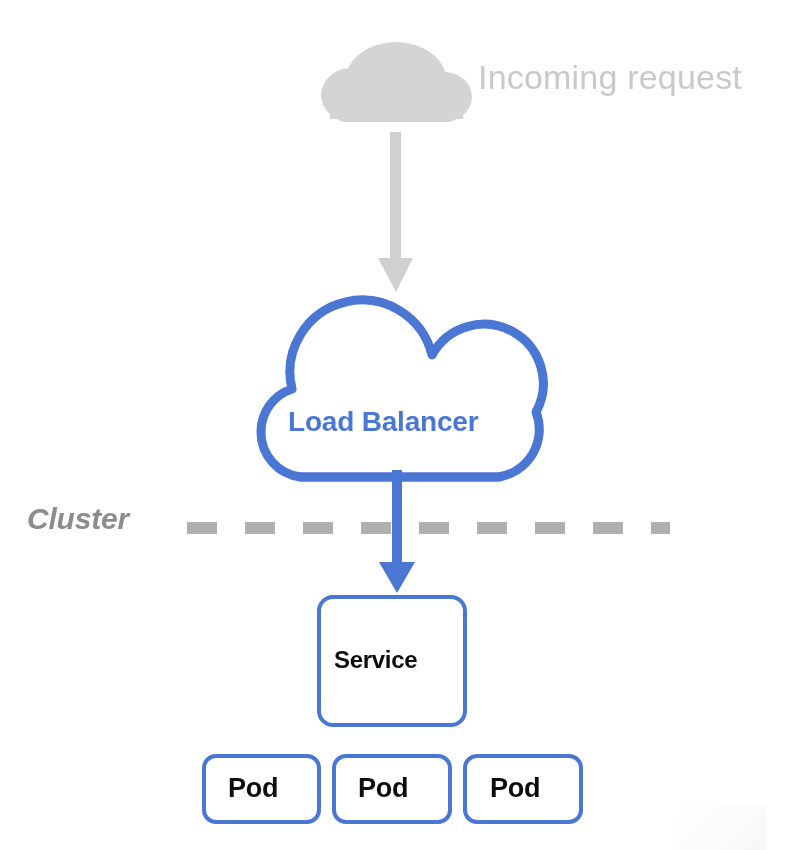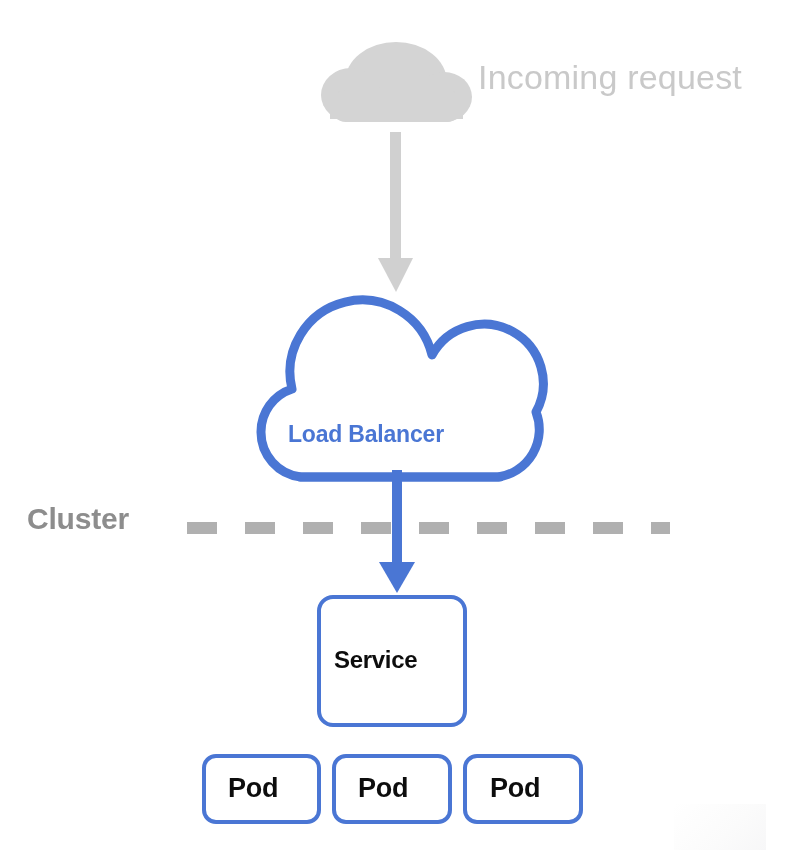--- a/index.html
+++ b/index.html
@@ -37,25 +37,26 @@
     color: #c9c9c9;
     letter-spacing: 0.2px;
   }
   #cluster-label {
     left: 27px;
     top: 504px;
     font-size: 30px;
     font-weight: 700;
     color: #8d8d8d;
     letter-spacing: -0.2px;
+    font-style: italic;
   }
   #load-balancer-label {
     left: 288px;
-    top: 423px;
-    font-size: 23px;
+    top: 408px;
+    font-size: 28px;
     font-weight: 700;
     color: #4a76d4;
     letter-spacing: -0.2px;
   }
   #service-label {
     left: 334px;
     top: 648px;
     font-size: 24px;
     font-weight: 700;
     color: #0d0d0d;

